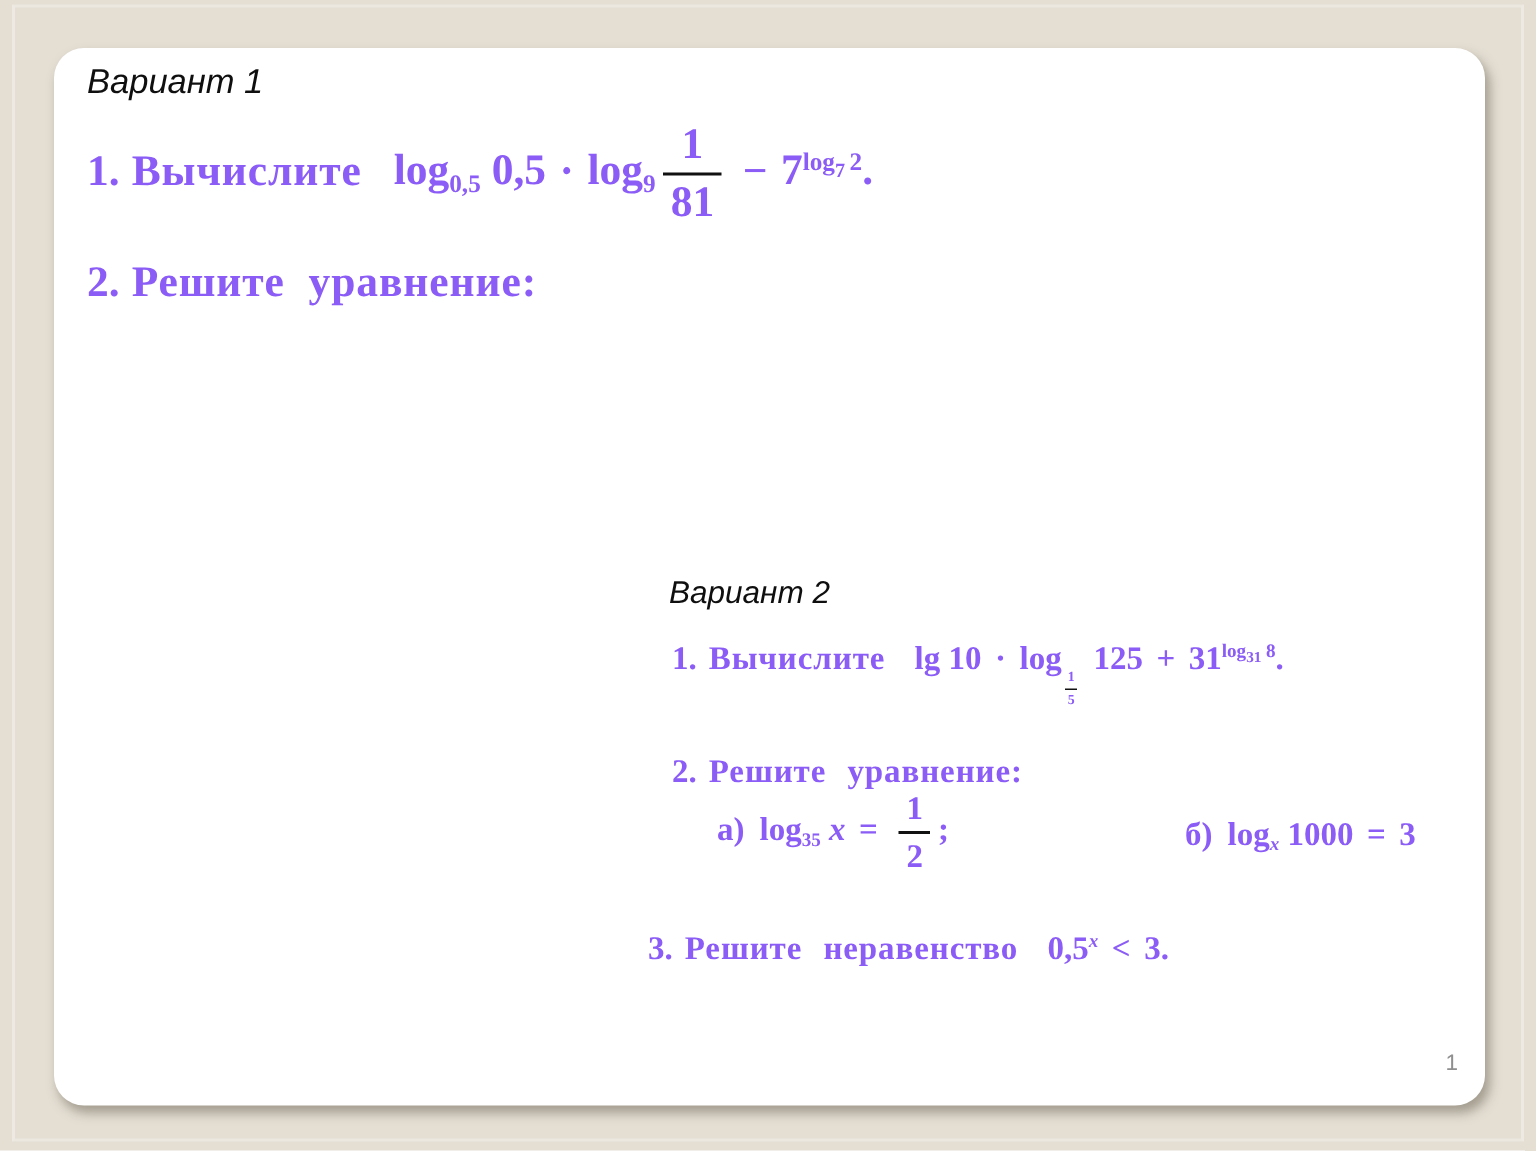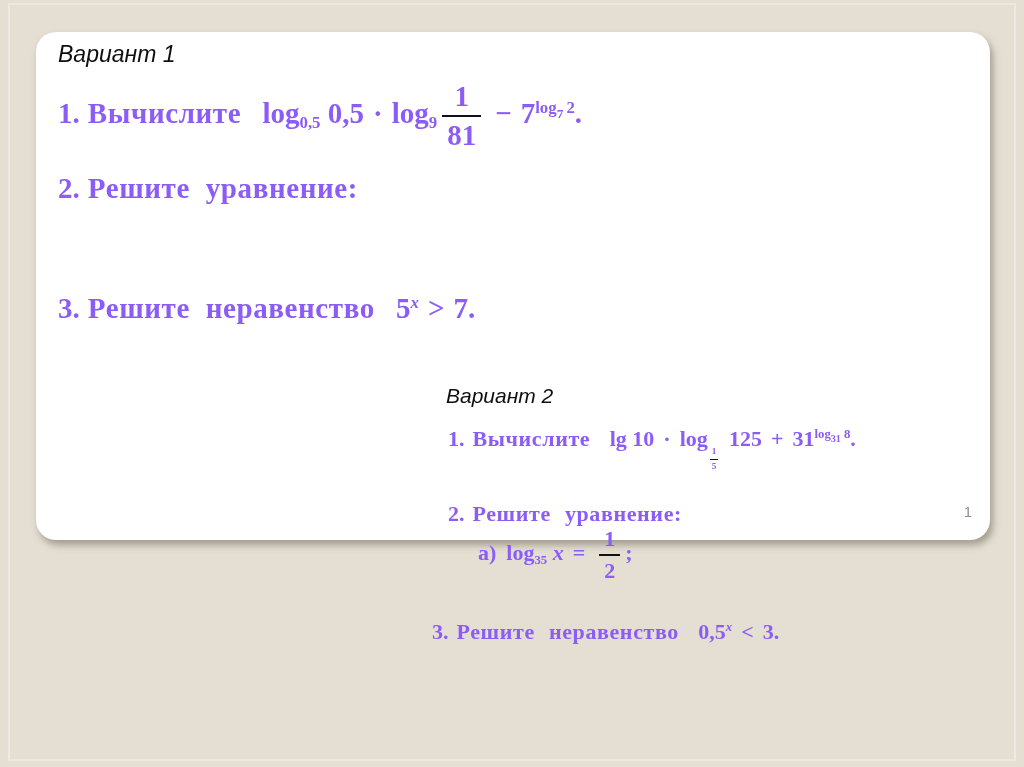--- a/index.html
+++ b/index.html
@@ -16,21 +16,21 @@
   .bg-frame {
     position: absolute; left: 8px; top: 3px; right: 8px; bottom: 6px;
     border-left: 2px solid rgba(255,255,255,0.38);
     border-right: 2px solid rgba(255,255,255,0.38);
     border-top: 2px solid rgba(255,255,255,0.30);
     border-bottom: 2px solid rgba(255,255,255,0.30);
     pointer-events: none;
   }
   .slide {
     position: absolute; left: 36px; top: 32px;
-    width: 954px; height: 508px;
+    width: 954px; height: 705px;
     background: #ffffff;
     border-radius: 20px;
     box-shadow: 3px 5px 7px rgba(112,104,90,0.55);
   }
   .heading {
     position: absolute;
     font-family: "Liberation Sans", sans-serif;
     font-style: italic;
     font-weight: 400;
     color: #0f0f0f;
@@ -116,24 +116,20 @@
         <span class="fden">81</span>
       </span><span class="op">−</span><span>7</span><span class="msup"><span>log</span><span class="msub2">7</span><span class="parg">2</span></span><span>.</span>
   </div>
 
   <div class="task sz1 pos-v1-t2l">
     <span class="tnum">2.</span><span class="tlabel">Решите уравнение:</span>
   </div>
 
 
 
-  <div class="task sz1 pos-v1-t3">
-    <span class="tnum">3.</span><span class="tlabel">Решите неравенство</span>
-    <span>5</span><span class="msup vit">x</span><span class="op">&gt;</span><span>7.</span>
-  </div>
 
   <div class="heading v2-title">Вариант 2</div>
 
   <div class="task sz2 pos-v2-t1">
     <span class="tnum">1.</span><span class="tlabel">Вычислите</span>
     <span class="fn">lg</span>
     <span>10</span><span class="op">·</span><span class="fn">log</span><span class="bfrac">
         <span class="bfn">1</span>
         <span class="bfb"></span>
         <span class="bfd">5</span>
@@ -147,20 +143,24 @@
 
   <div class="task sz2 pos-v2-t2a">
     <span class="marker">а)</span><span class="fn">log</span><span class="msub">35</span>
     <span class="vit">x</span><span class="op">=</span><span class="frac">
         <span class="fnum">1</span>
         <span class="fbar"></span>
         <span class="fden">2</span>
       </span><span>;</span>
   </div>
 
+  <div class="task sz2 pos-v2-t2b">
+    <span class="marker">б)</span><span class="fn">log</span><span class="msub vit">x</span>
+    <span>1000</span><span class="op">=</span><span>3</span>
+  </div>
 
   <div class="task sz2 pos-v2-t3">
     <span class="tnum">3.</span><span class="tlabel">Решите неравенство</span>
     <span>0,5</span><span class="msup vit">x</span><span class="op">&lt;</span><span>3.</span>
   </div>
 
   <div class="page-num">1</div>
 </div>
 
 </body></html>

